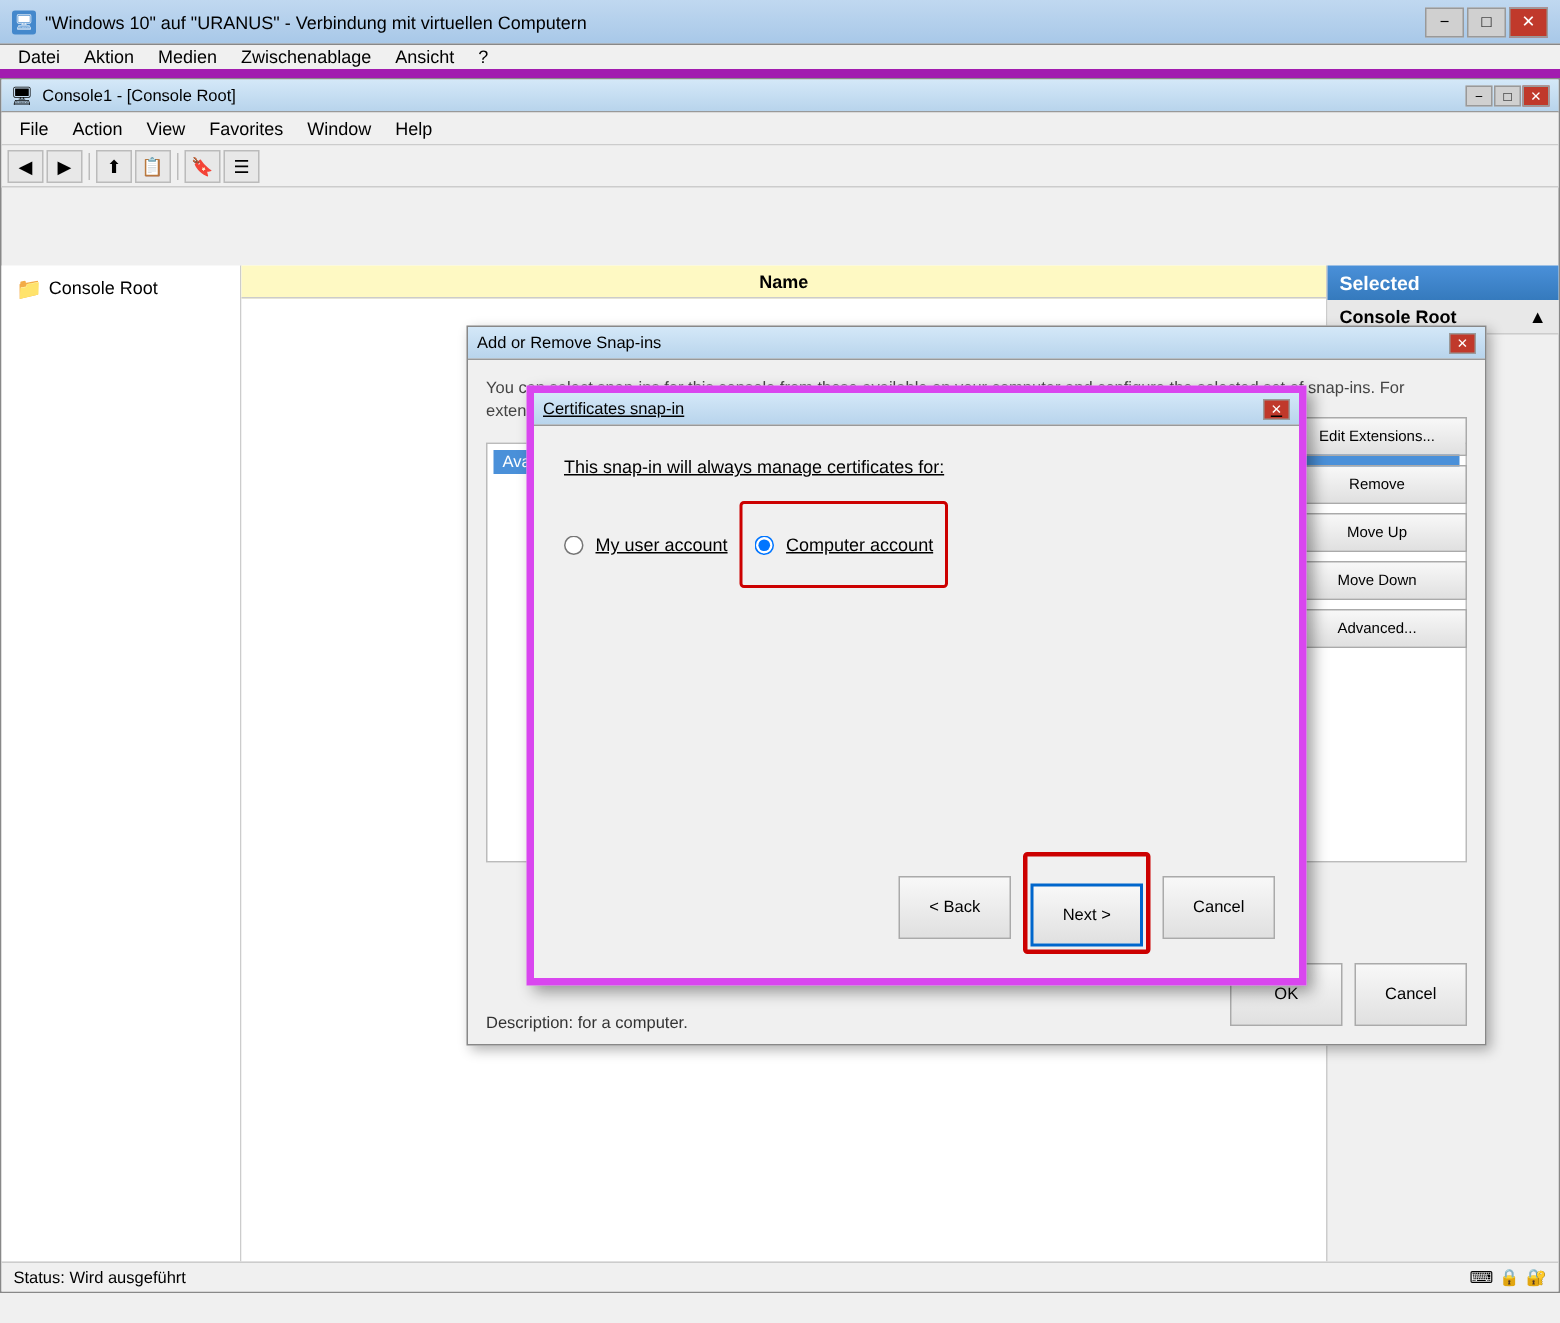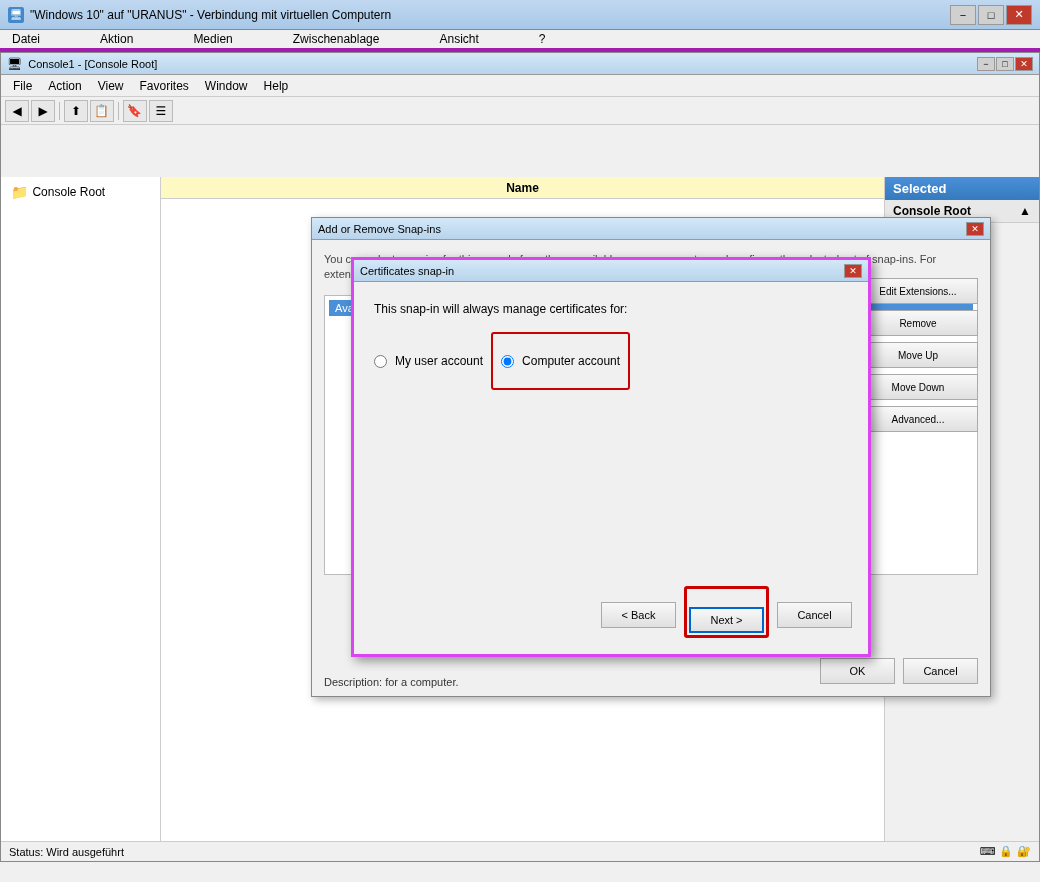--- a/index.html
+++ b/index.html
@@ -22,23 +22,22 @@
     .title-bar-btn { width: 26px; height: 20px; background: #d0d0d0; border: 1px solid #999; cursor: pointer; display: flex; align-items: center; justify-content: center; font-size: 11px; }
     .title-bar-btn.close { background: #c0392b; color: white; }
 
     
     .menu-bar-outer {
       height: 22px;
       background: #f0f0f0;
       display: flex;
       align-items: center;
       padding: 0 4px;
-      border-bottom: 4px solid #a21caf;
-      font-size: 12px;
-      gap: 44px;
+      border-bottom: 6px solid #a21caf;
+      font-size: 12px;
     }
     .menu-item { padding: 2px 8px; cursor: pointer; }
 
     
     .toolbar-outer {
       height: 28px;
       background: #f0f0f0;
       display: flex;
       align-items: center;
       padding: 0 4px;
@@ -250,23 +249,24 @@
     }
 
     
     .dialog-fg {
       position: absolute;
       top: 80px;
       left: 190px;
       width: 520px;
       height: 400px;
       background: #f0f0f0;
-      border: 3px solid #d946ef;
+      border: 5px solid #d946ef;
       box-shadow: 4px 4px 10px rgba(0,0,0,0.4);
       z-index: 10;
+      text-decoration: underline;
     }
     .dialog-fg-title {
       height: 22px;
       background: linear-gradient(to bottom, #d4e8f8, #b8d4ec);
       display: flex;
       align-items: center;
       justify-content: space-between;
       padding: 0 6px;
       border-bottom: 1px solid #999;
     }
@@ -298,21 +298,21 @@
     .dialog-fg-bottom {
       position: absolute;
       bottom: 16px;
       right: 16px;
       display: flex;
       gap: 8px;
     }
 
     .win-btn {
       min-width: 75px;
-      height: 26px;
+      height: 42px;
       background: linear-gradient(to bottom, #f8f8f8, #e0e0e0);
       border: 1px solid #aaa;
       font-size: 11px;
       cursor: pointer;
       padding: 0 12px;
       display: flex;
       align-items: center;
       justify-content: center;
       margin-top: 16px;
     }

